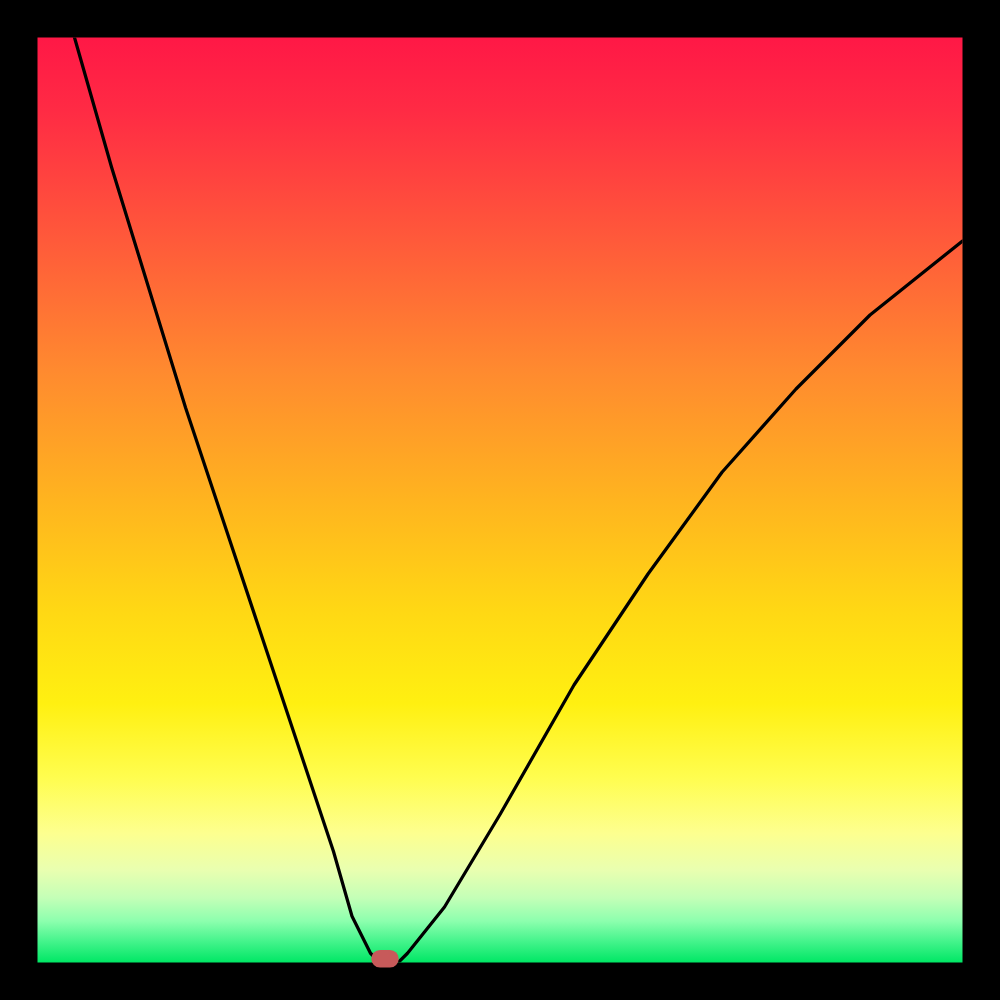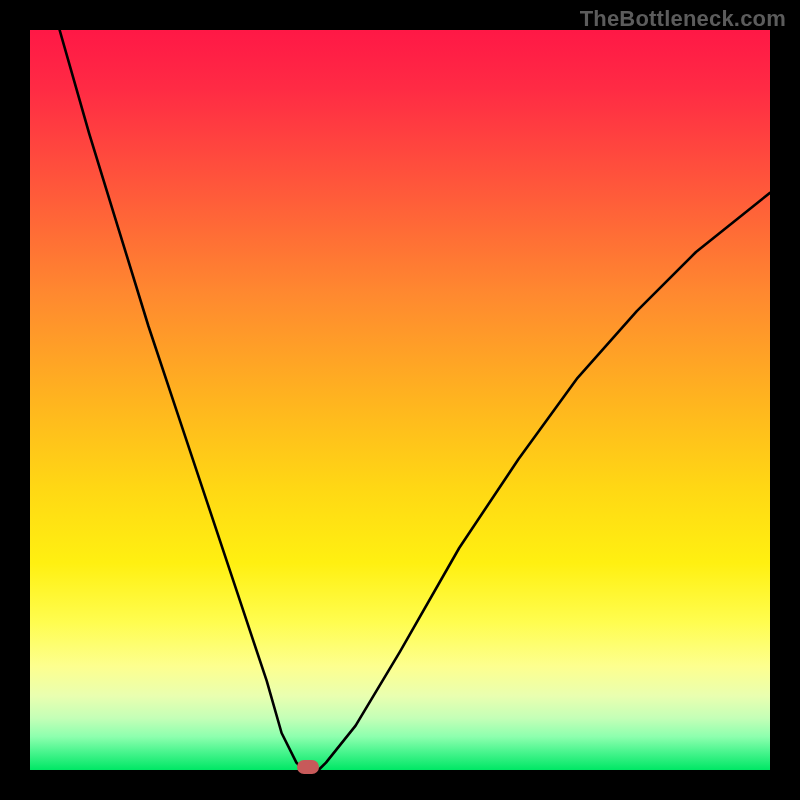--- a/index.html
+++ b/index.html
@@ -65,21 +65,20 @@
     height: 14px;
     background: #c75a5a;
     border-radius: 7px;
   }
 </style>
 </head>
 <body>
 
 <div class="frame">
 
-  <div class="watermark">TheBottleneck.com</div>
 
   <div class="plot">
     <svg class="curve" viewBox="0 0 740 740" preserveAspectRatio="none">
       <path fill="none" stroke="#000" stroke-width="2.6" stroke-linejoin="round" stroke-linecap="round" d="M29.6 0.0 L59.2 103.6 L88.8 199.8 L118.4 296.0 L148.0 384.8 L177.6 473.6 L207.2 562.4 L236.8 651.2 L251.6 703.0 L266.4 732.6 L273.8 740.0 L281.2 740.0 L288.6 740.0 L296.0 732.6 L325.6 695.6 L370.0 621.6 L429.2 518.0 L488.4 429.2 L547.6 347.8 L606.8 281.2 L666.0 222.0 L740.0 162.8"></path>
     </svg>
     <div class="marker" style="left:266.5px;top:730.0px;background:#c75a5a;"></div>
   </div>
 
 </div>
 

